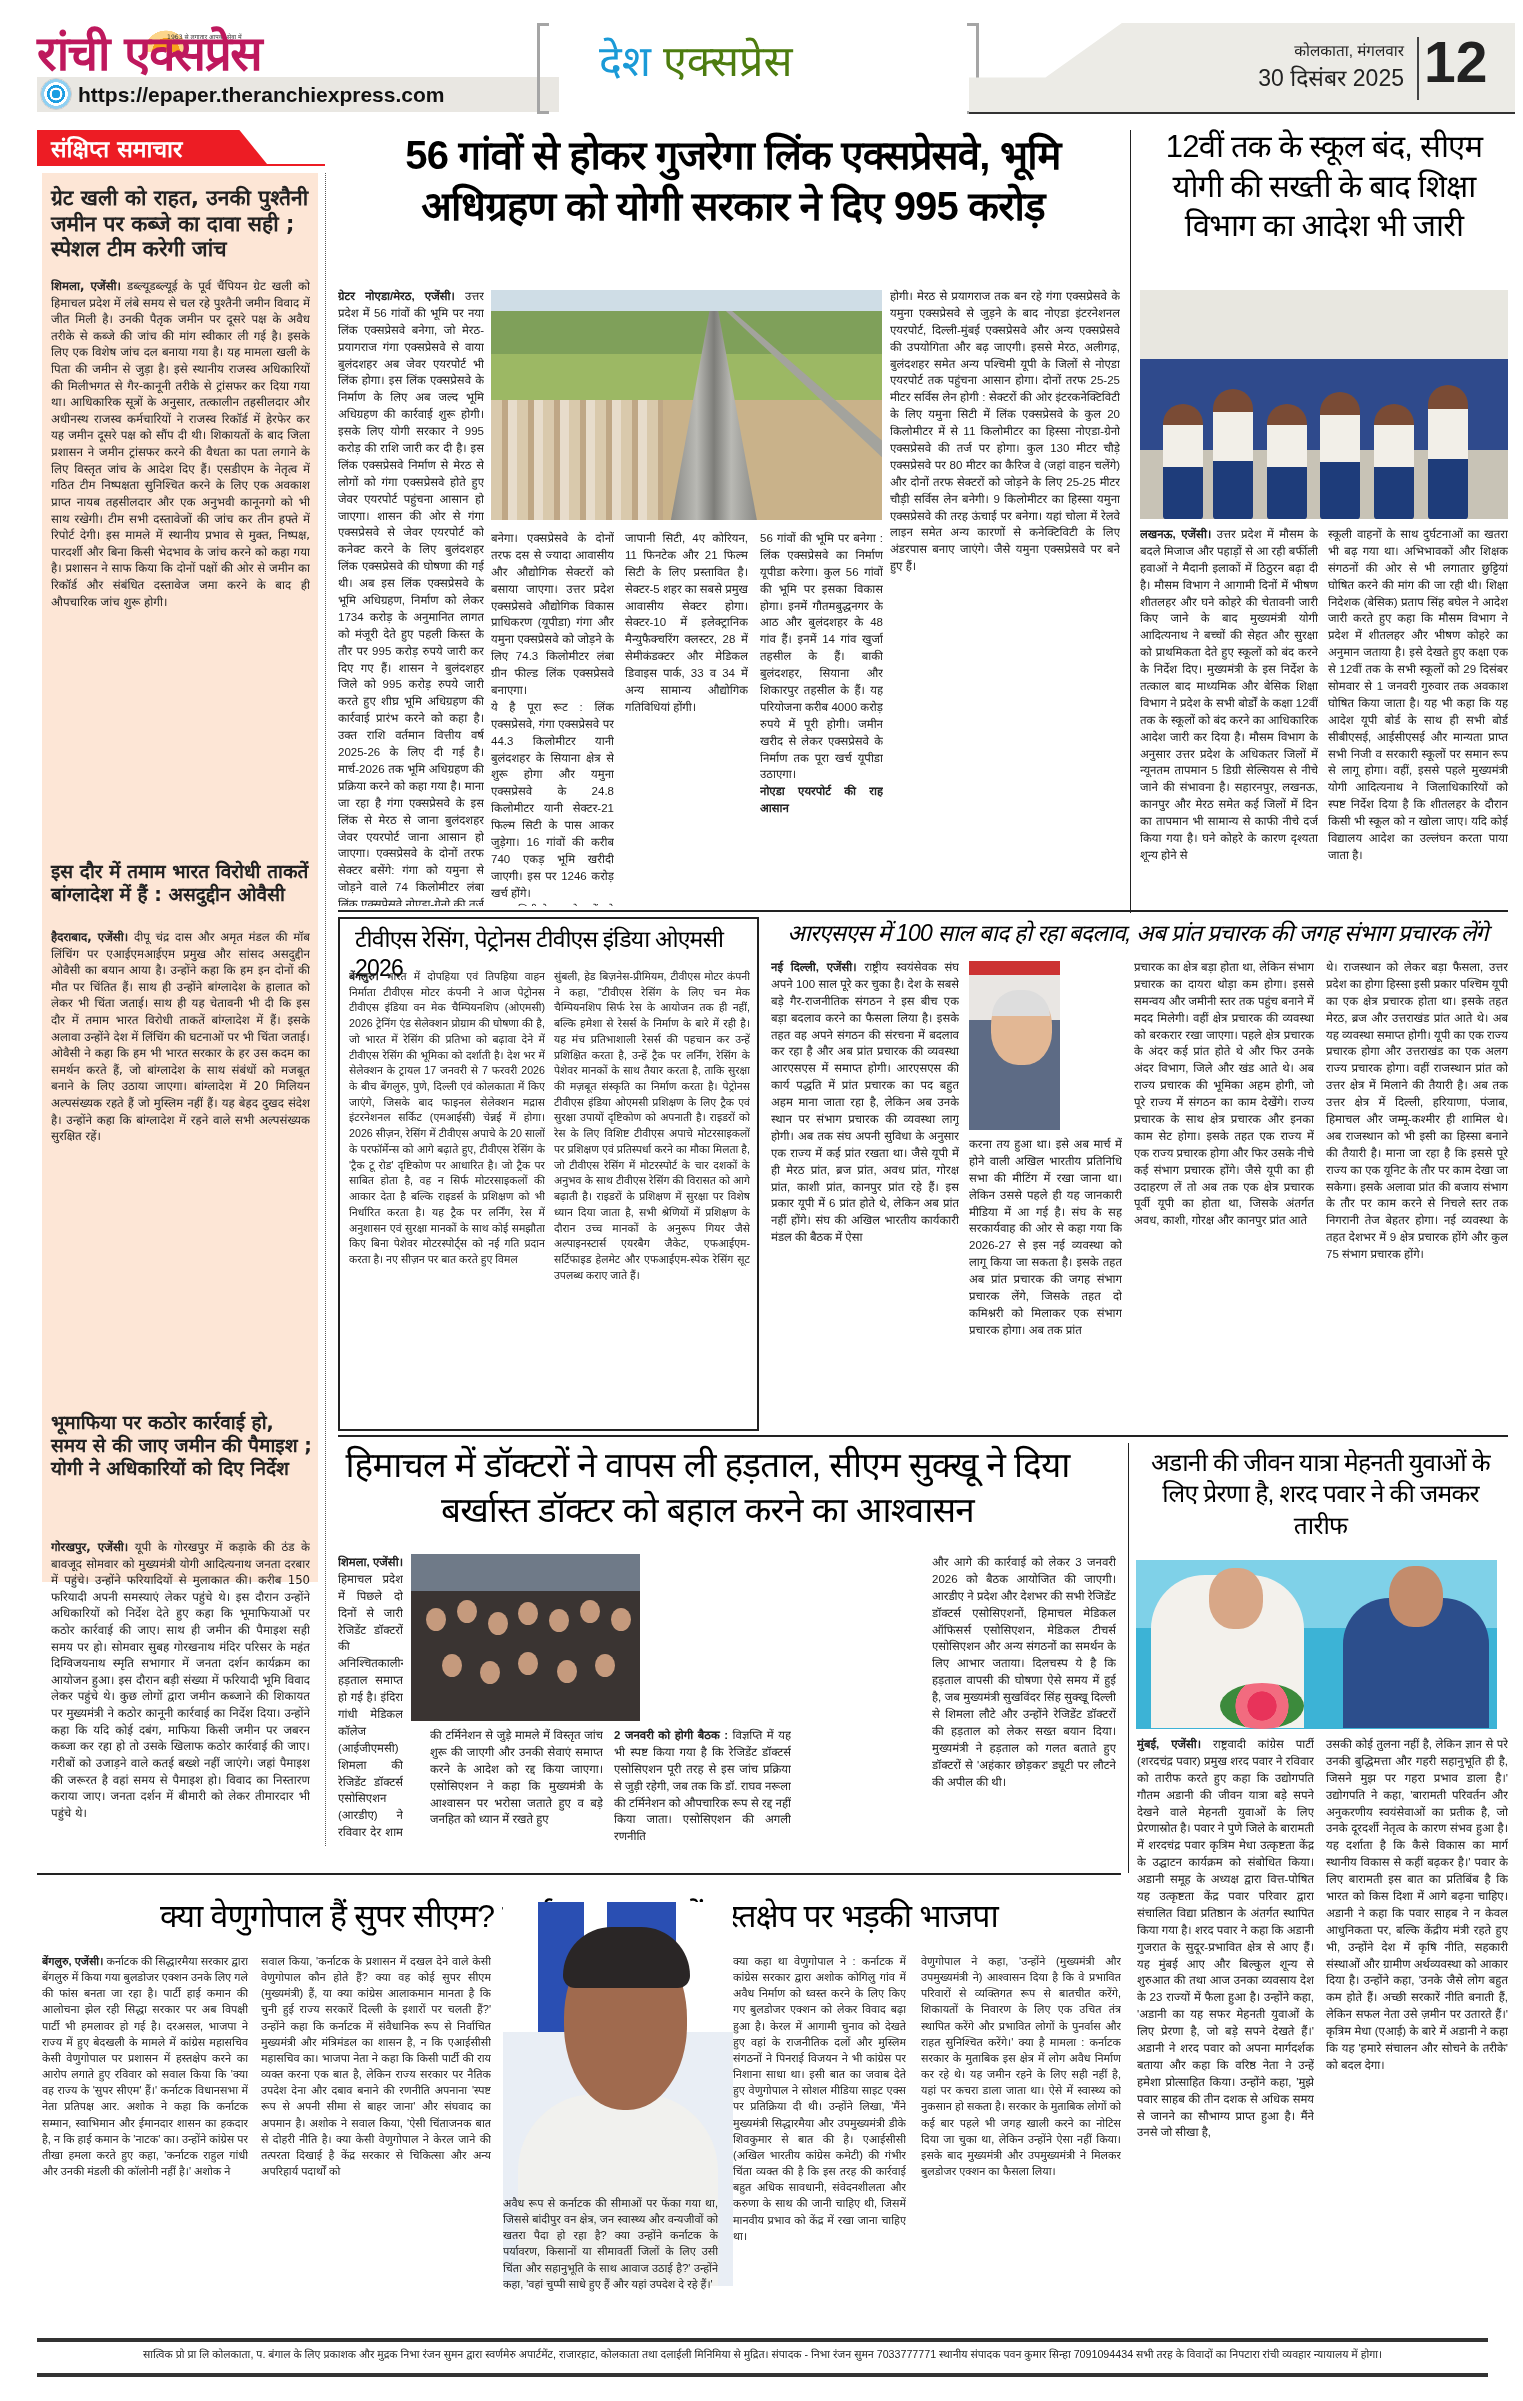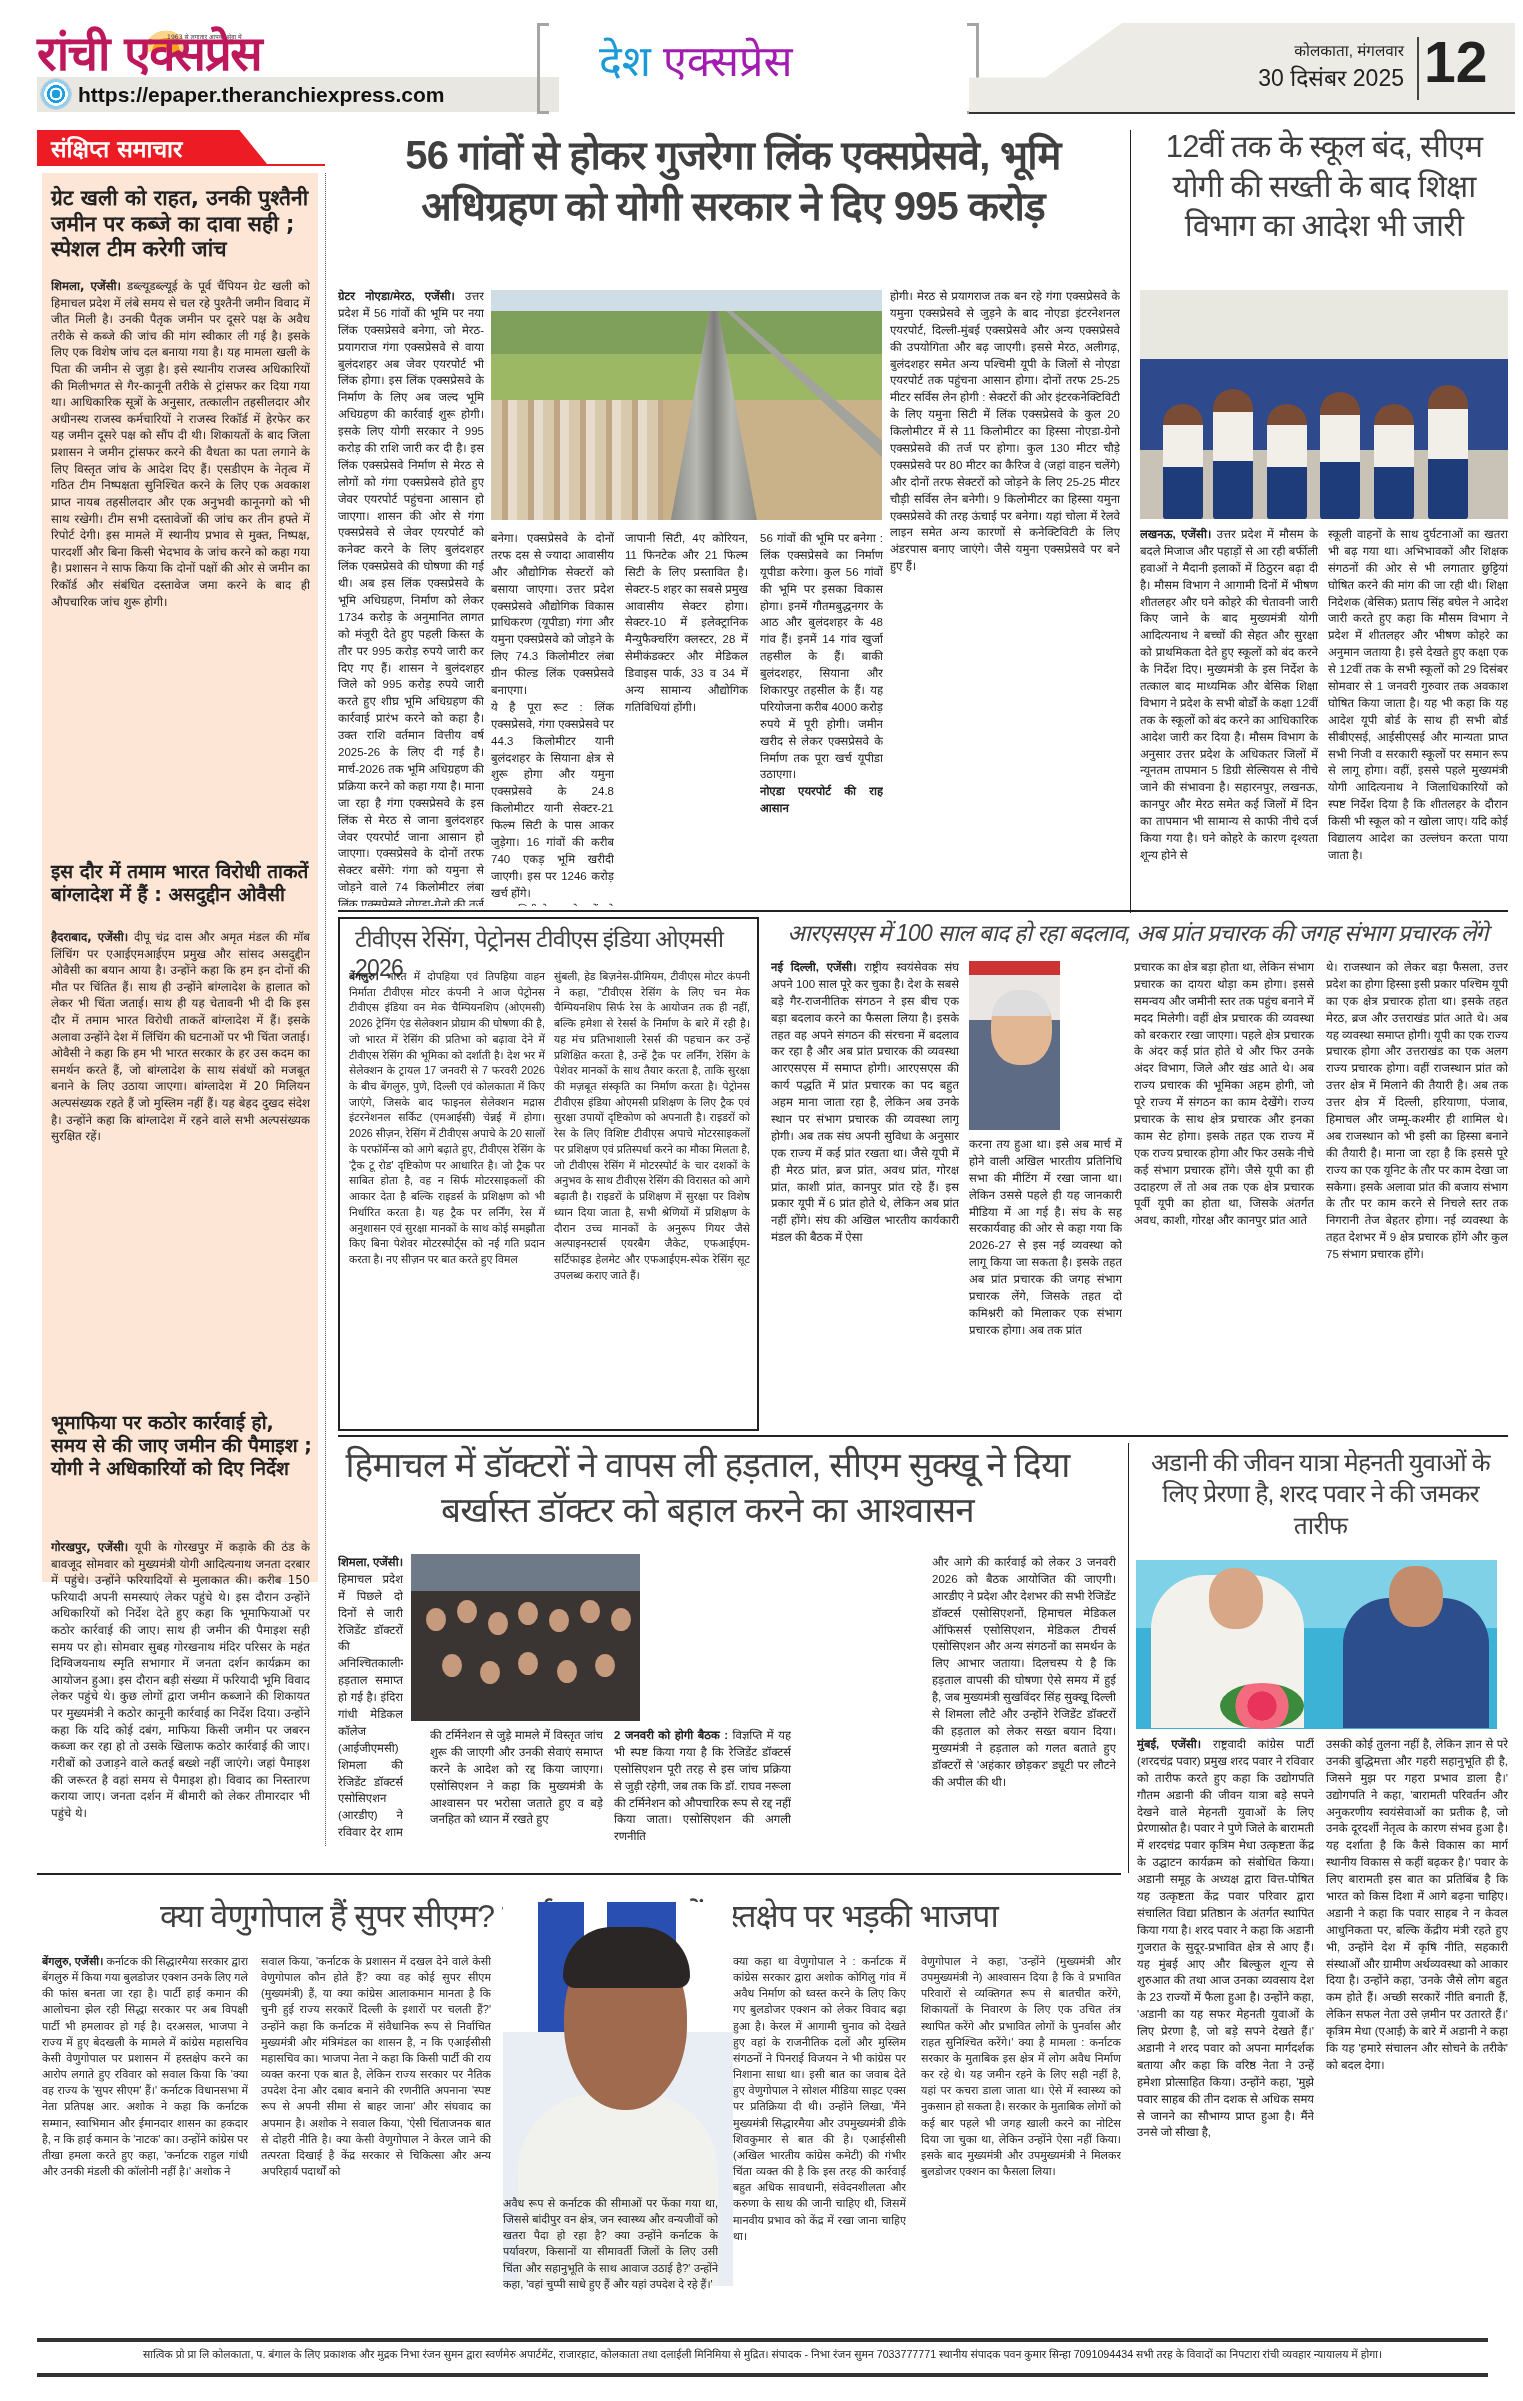--- a/index.html
+++ b/index.html
@@ -12,41 +12,41 @@
   #logo-sun { left: 146px; top: 29px; width: 40px; height: 23px; border-radius: 40px 40px 0 0; background: radial-gradient(circle at 50% 100%, #f7a21b 0 45%, #fcd58a 46% 70%, transparent 71%); }
   #logo-tag { left: 167px; top: 32px; font-size: 6.1px; color: #333; }
   #url-bar { left: 37px; top: 77px; width: 522px; height: 35px; background: #e9e7e2; }
   #url-icon { left: 40px; top: 78px; width: 32px; height: 32px; border-radius: 50%; background: radial-gradient(circle, #1b9de2 0 20%, #fff 21% 30%, #1b9de2 31% 42%, #fff 43% 55%, #8fd0f2 56% 70%, #fff 71%); border: 0.8px solid #ccc; }
   #url-text { left: 78px; top: 83px; font-family: "Liberation Sans", sans-serif; font-weight: bold; font-size: 21px; color: #111; }
   .bracket { width: 12.3px; height: 91px; border: 3.8px solid #a5a5a5; }
   #bracket-l { left: 537px; top: 23px; border-right: none; }
   #bracket-r { left: 967px; top: 23px; border-left: none; }
   #section-title { left: 599px; top: 34px; font-size: 43px; font-family: "Liberation Sans", sans-serif; line-height: 1.3; }
   #section-title .blue { color: #1a9ad7; }
-  #section-title .dark { color: #a21caf; }
+  #section-title .dark { color: #4d7c0f; }
   #date-panel { left: 969px; top: 23px; width: 546px; height: 91px; background: #ecebe6; clip-path: polygon(0 60%, 14% 60%, 28% 0, 100% 0, 100% 100%, 0 100%); border-bottom: 2.3px solid #333; }
   #date-city { left: 1220px; top: 40px; width: 184px; text-align: right; font-size: 15.3px; font-family: "Liberation Sans", sans-serif; color: #222; }
   #date-main { left: 1220px; top: 61px; width: 184px; text-align: right; font-size: 23px; font-family: "Liberation Sans", sans-serif; color: #222; }
   #date-sep { left: 1417px; top: 37px; width: 1.5px; height: 63px; background: #444; }
   #page-number { left: 1424px; top: 34px; font-size: 57px; font-weight: bold; font-family: "Liberation Sans", sans-serif; color: #222; line-height: 1; }
 
   
   #brief-header { left: 37px; top: 130px; width: 230px; height: 34px; background: #ed1c24; clip-path: polygon(0 0, 88% 0, 100% 100%, 0 100%); }
   #brief-header-line { left: 37px; top: 164px; width: 288px; height: 2.3px; background: #ed1c24; }
   #brief-title { left: 51px; top: 132px; font-size: 23px; font-weight: bold; color: #fff; }
   #sidebar { left: 42px; top: 173px; width: 276px; height: 1409px; background: #fde6d6; }
   .sb-headline { position: absolute; left: 51px; width: 261px; font-weight: bold; font-size: 21px; line-height: 1.22; color: #222; }
   .sb-body { position: absolute; left: 51px; width: 259px; font-size: 11.7px; line-height: 1.42; color: #222; text-align: justify; overflow: hidden; }
   .dateline { font-weight: bold; }
   .vdots { position: absolute; width: 0; border-left: 1.5px dotted #555; }
 
   
   .col { position: absolute; font-size: 11.5px; line-height: 1.47; text-align: justify; color: #222; overflow: hidden; font-family: "Liberation Sans", sans-serif; }
   .col b { font-weight: bold; }
-  .hl-big { position: absolute; font-weight: bold; color: #404040; line-height: 1.28; text-align: center; font-family: "Liberation Sans", sans-serif; letter-spacing: -0.8px; }
+  .hl-big { position: absolute; font-weight: bold; color: #000000; line-height: 1.28; text-align: center; font-family: "Liberation Sans", sans-serif; letter-spacing: -0.8px; }
   .photo { position: absolute; overflow: hidden; }
   .rule { position: absolute; background: #222; }
 
   
   #photo-expressway { left: 491px; top: 290px; width: 391px; height: 230px;
     background: linear-gradient(180deg, #cfdde6 0 9%, #7fa05a 9% 28%, #9cb864 28% 48%, #c9b28a 48% 100%); }
   #photo-expressway .road { position: absolute; left: 46%; top: 9%; width: 22%; height: 91%; background: linear-gradient(90deg,#8a8a86,#b9b9b4 30%,#7d7d79 50%,#b9b9b4 70%,#8a8a86); clip-path: polygon(45% 0,55% 0,100% 100%,0 100%); }
   #photo-expressway .bridge { position: absolute; left: 60%; top: 9%; width: 40%; height: 91%; background: #a3a39d; clip-path: polygon(0 0, 4% 0, 100% 62%, 100% 70%); }
   #photo-expressway .village { position: absolute; left: 0; top: 48%; width: 44%; height: 52%; background: repeating-linear-gradient(90deg,#d9c9ac 0 10.7px,#bfa786 10.7px 17px,#e7dccb 17px 26px); }
 

